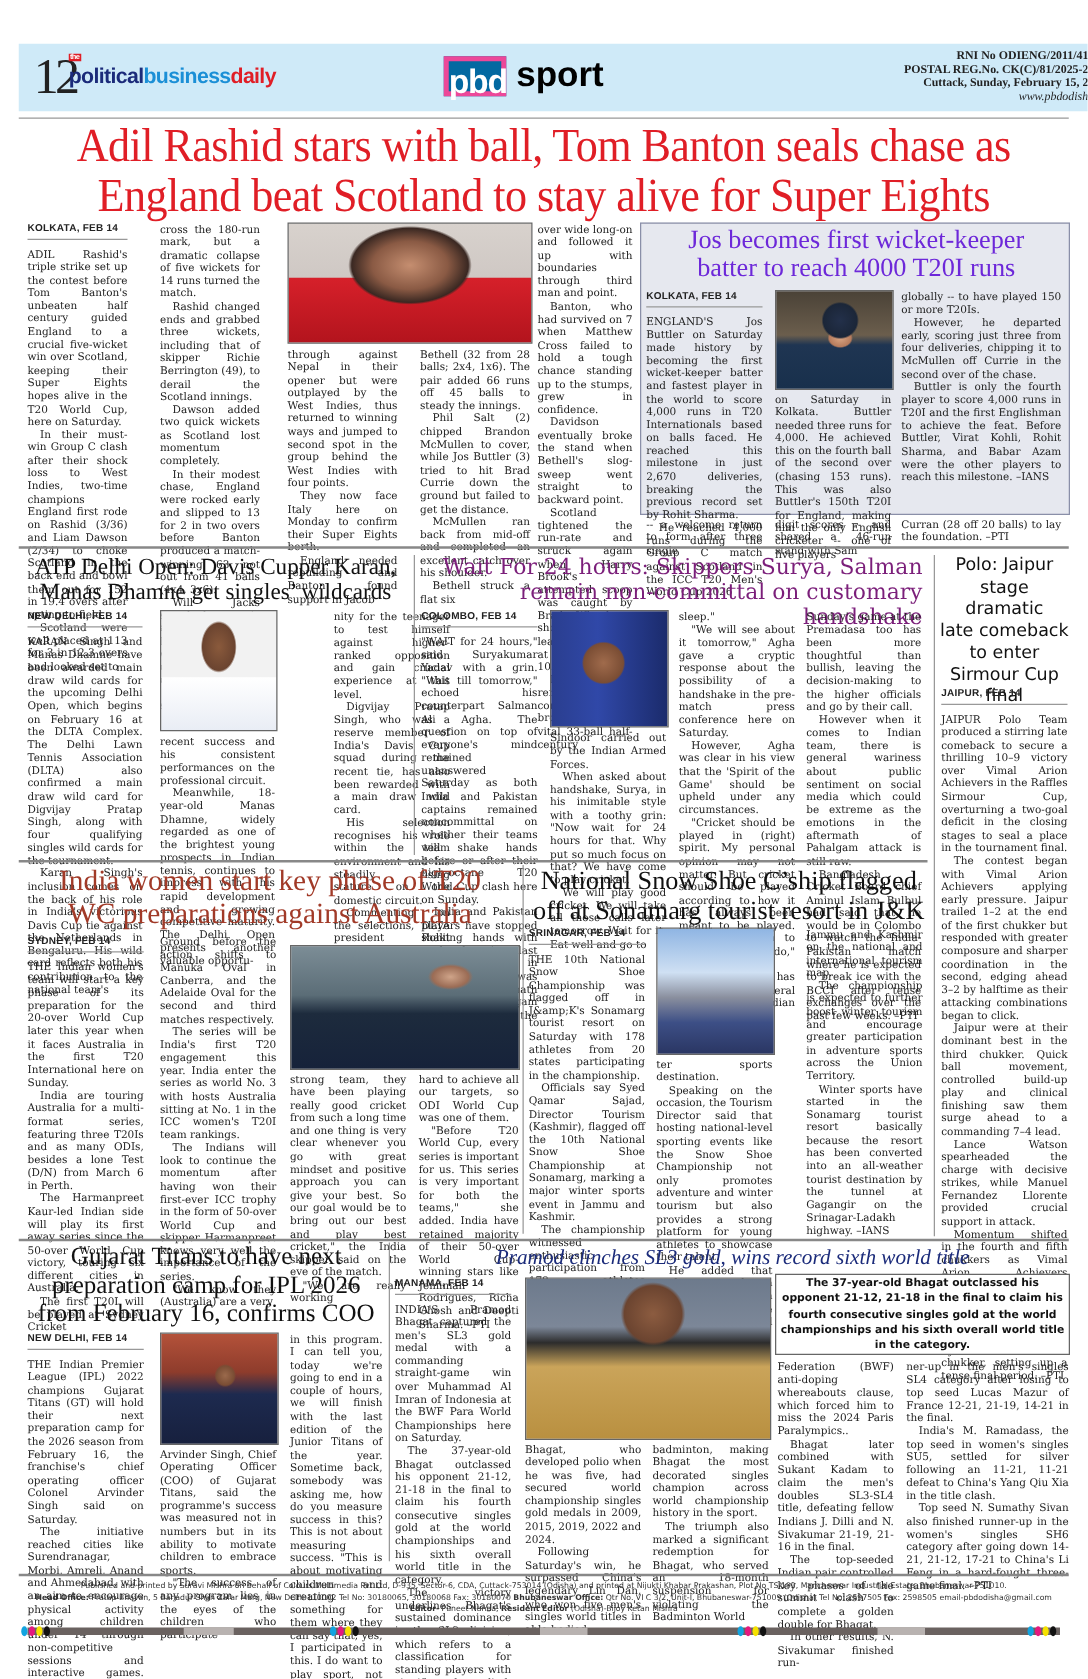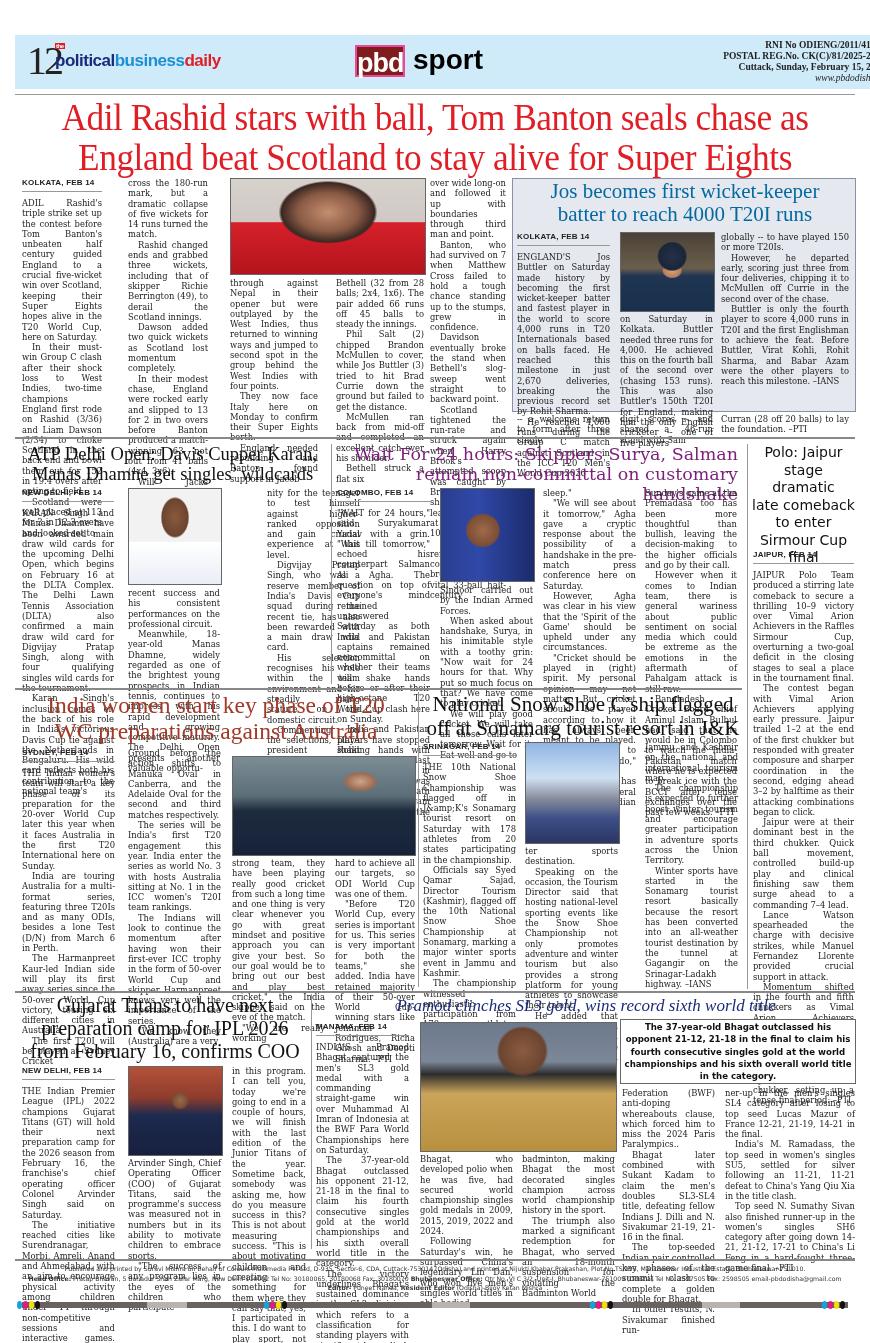--- a/index.html
+++ b/index.html
@@ -5,35 +5,35 @@
   html,body{margin:0;padding:0;background:#fff;}
   body{width:870px;height:1343px;position:relative;overflow:hidden;font-family:"DejaVu Serif","Liberation Serif",serif;color:#1a1a1a;}
   .abs{position:absolute;}
   .masthead{left:15px;top:35px;width:840px;height:54px;background:#cfeaf8;padding-left:40px;}
   .pageno{left:12px;top:4px;font-family:"Liberation Serif",serif;font-size:40px;line-height:44px;color:#222;letter-spacing:-3px;}
   .brand{left:40px;top:16px;font-family:"Liberation Sans",sans-serif;font-weight:bold;font-size:17px;letter-spacing:-0.5px;}
   .brand .p1{color:#1b2b7a;}
   .brand .p2{color:#1b8fd6;}
   .brand .p3{color:#e01e26;}
   .brand .the{position:absolute;left:0;top:-8px;font-size:6px;background:#e01e26;color:#fff;padding:0 1px;}
-  .pbdlogo{left:340px;top:10px;width:50px;height:32px;background:#7f1d1d;color:#fff;font-family:"Liberation Sans",sans-serif;font-weight:bold;font-size:27px;line-height:32px;text-align:center;letter-spacing:-1px;border:2px solid #ec4899;box-sizing:border-box;}
+  .pbdlogo{left:340px;top:10px;width:50px;height:32px;background:#0369a1;color:#fff;font-family:"Liberation Sans",sans-serif;font-weight:bold;font-size:27px;line-height:32px;text-align:center;letter-spacing:-1px;border:4px solid #ec4899;box-sizing:border-box;}
   .sportword{left:398px;top:10px;font-family:"Liberation Sans",sans-serif;font-weight:bold;font-size:28px;line-height:30px;color:#000000;}
   .mhright{right:10px;top:5px;text-align:right;font-family:"Liberation Serif",serif;font-size:9.5px;line-height:11px;color:#222;font-weight:bold;}
   .mhright .web{font-style:italic;font-weight:normal;}
   .rule{left:15px;width:840px;height:1px;background:#999;}
   .rule.thick{height:2px;background:#888;}
   .vrule{width:1px;background:#999;}
   .lead-head{left:15px;top:97px;width:840px;text-align:center;font-family:"Liberation Serif",serif;font-size:38px;line-height:40px;color:#e01e26;letter-spacing:-0.5px;transform:scaleX(0.93);}
   .col{font-size:8.4px;line-height:10.3px;text-align:justify;hyphens:auto;color:#222;}
   .col p{margin:0;text-indent:10px;}
   .col p.first{text-indent:0;}
   .dateline{font-family:"Liberation Sans",sans-serif;font-weight:bold;font-size:8px;line-height:10px;border-bottom:1px solid #999;padding-bottom:3px;margin-bottom:6px;text-transform:uppercase;letter-spacing:0.2px;}
   .photo{border:1px solid #666;overflow:hidden;}
   .josbox{left:512px;top:178px;width:342px;height:232px;background:#e6e8ef;border:1px solid #8a8fa8;}
-  .joshead{left:520px;top:180px;width:330px;text-align:center;font-family:"Liberation Serif",serif;font-size:21px;line-height:23px;color:#0369a1;}
+  .joshead{left:520px;top:180px;width:330px;text-align:center;font-family:"Liberation Serif",serif;font-size:21px;line-height:23px;color:#6d28d9;}
   .h-black{font-family:"Liberation Serif",serif;color:#111;text-align:center;}
   .h-purple{font-family:"DejaVu Serif",serif;color:#7b1f7a;text-align:right;}
   .h-brown{font-family:"Liberation Serif",serif;color:#a13a28;text-align:center;}
   .h-blue{font-family:"Liberation Serif",serif;font-style:italic;color:#1b2b7a;text-align:center;}
   .h-polo{font-family:"DejaVu Sans",sans-serif;color:#111;text-align:center;}
   .pullquote{left:620px;top:1019px;width:236px;border:1px solid #666;background:#fff;font-family:"DejaVu Sans",sans-serif;font-weight:bold;font-size:8.6px;line-height:12.3px;text-align:center;padding:1px 3px;box-sizing:border-box;color:#111;}
   .footer{left:15px;width:840px;text-align:center;font-family:"DejaVu Sans",sans-serif;font-size:6.2px;line-height:9.5px;color:#333;}
   .footer b{font-weight:bold;}
   .regbar{left:22px;top:1302px;width:826px;height:6px;background:#6a6260;}
   .dot{position:absolute;top:-1px;width:5px;height:8px;border-radius:50%;}

